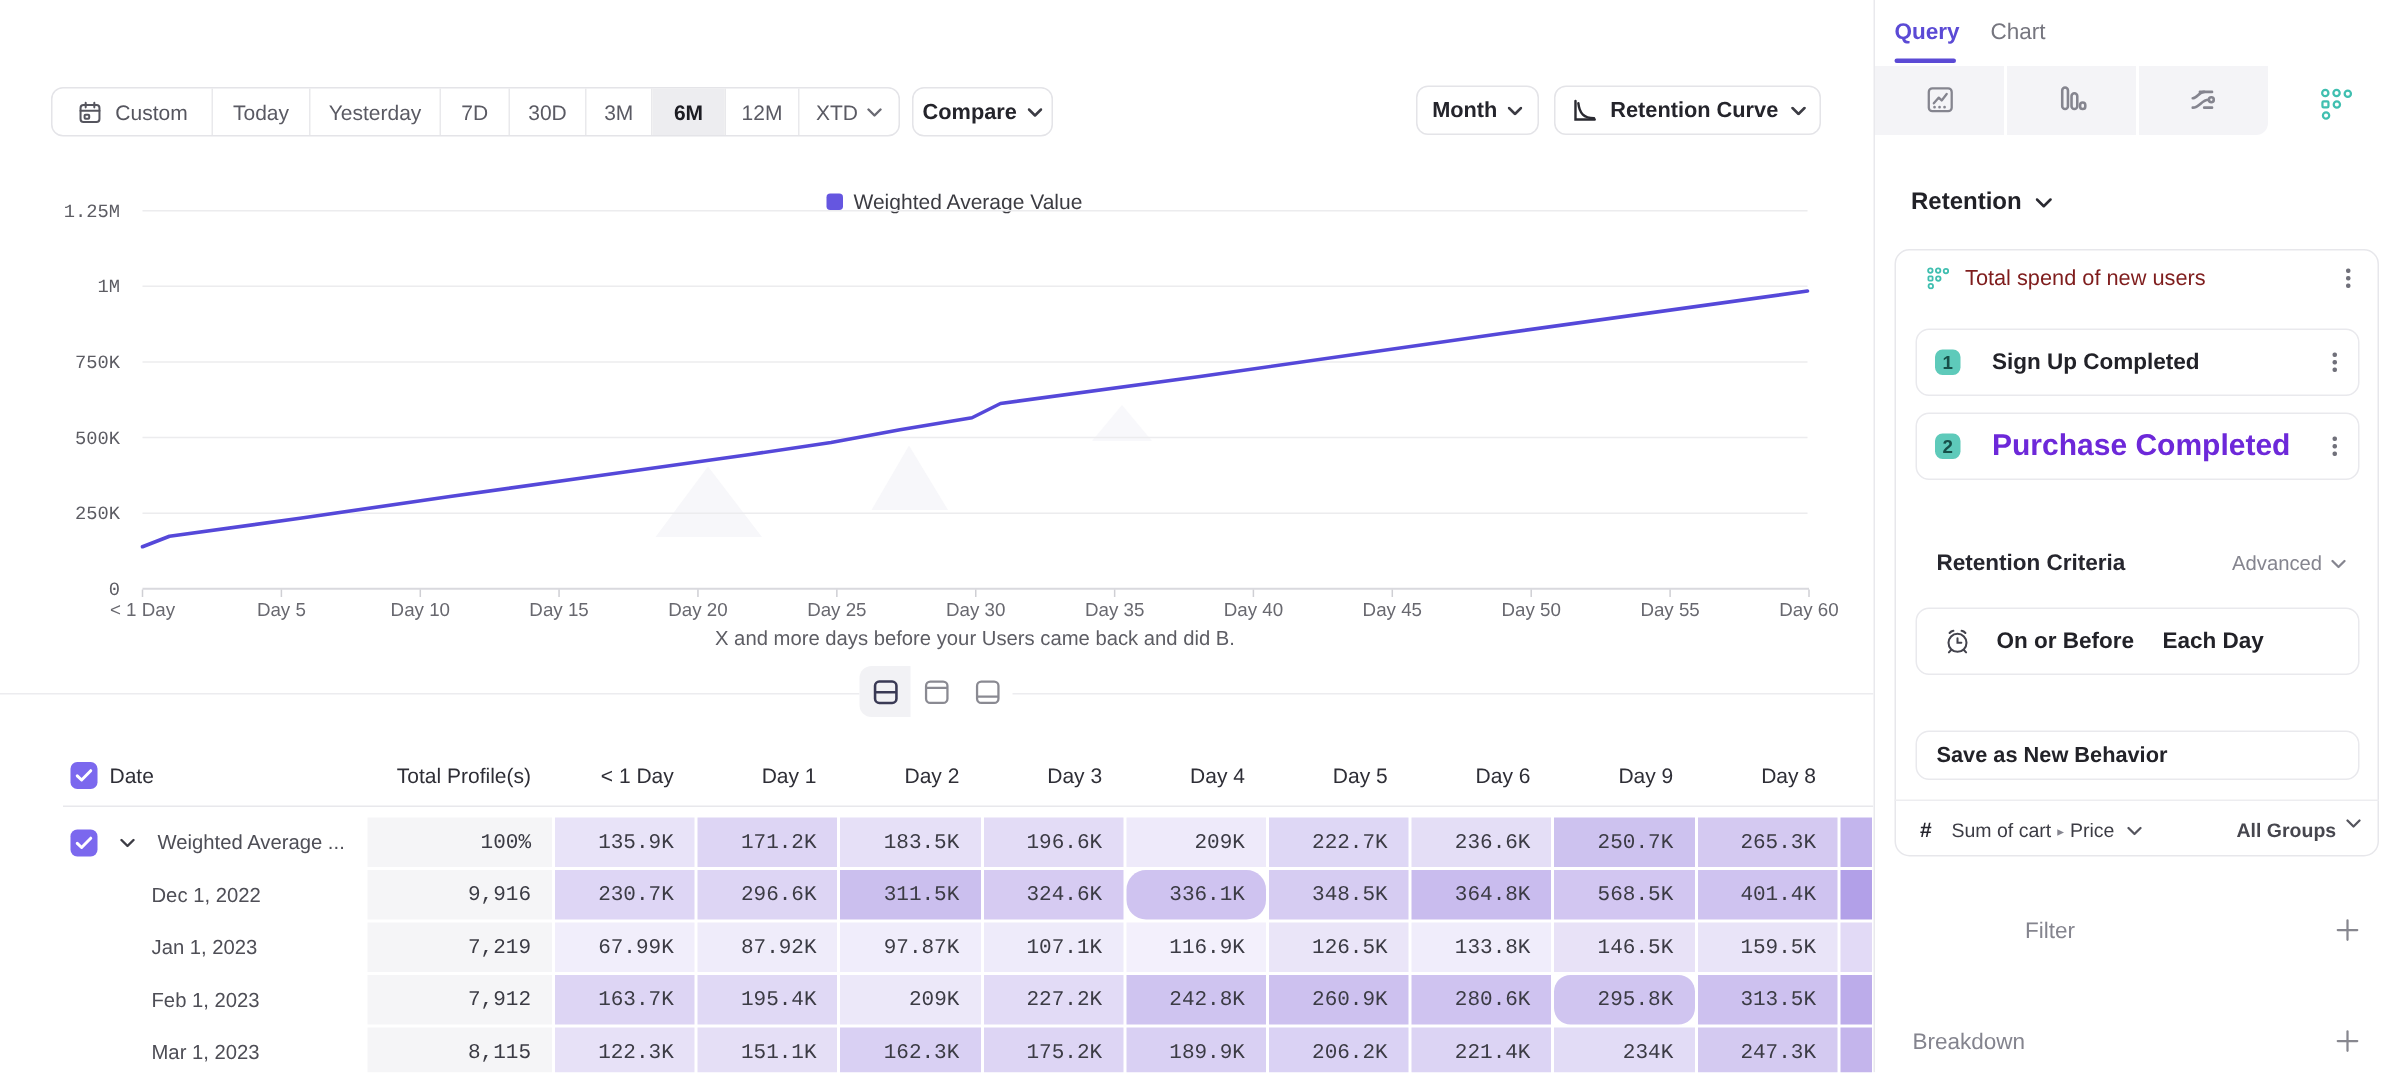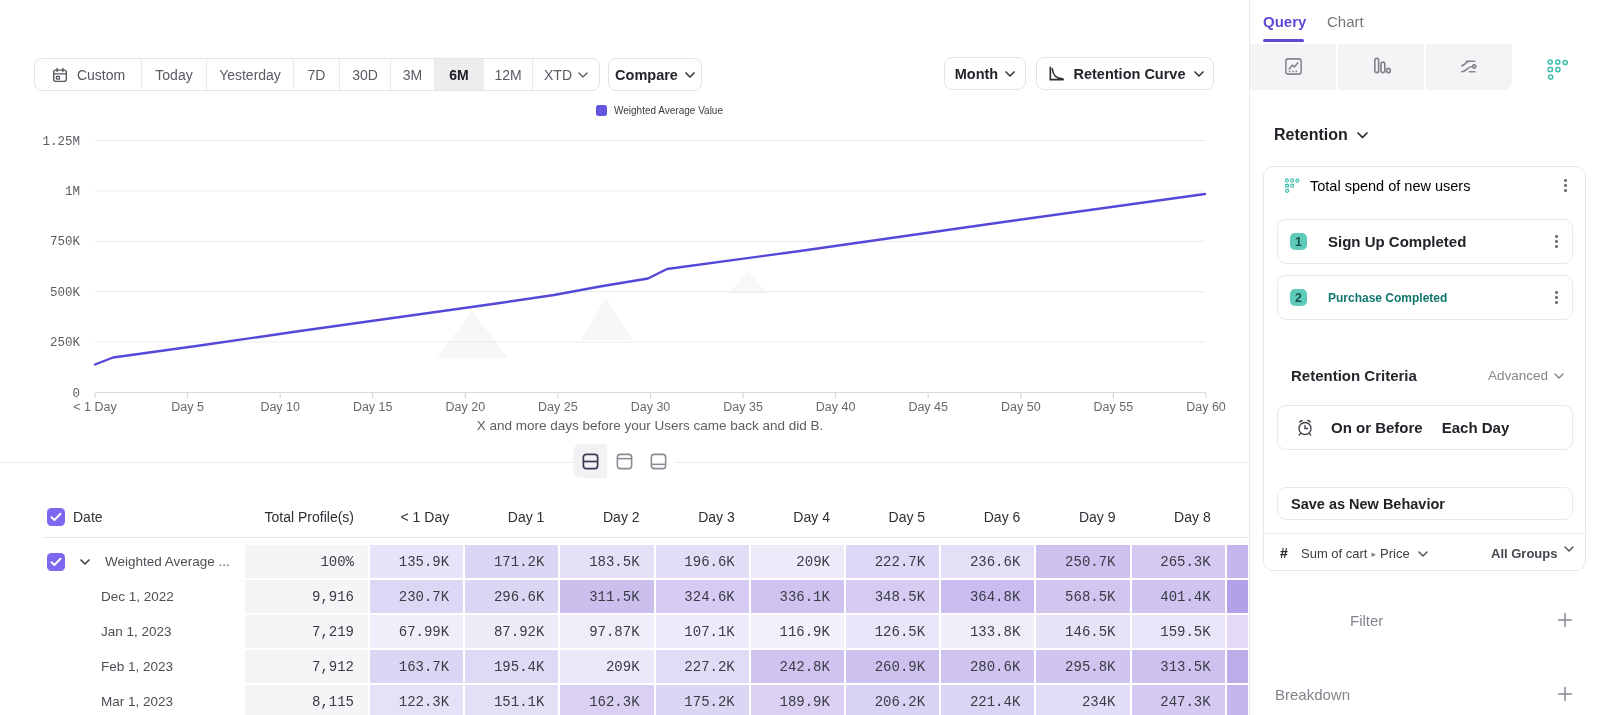--- a/index.html
+++ b/index.html
@@ -79,21 +79,21 @@
     <svg width="19" height="19" viewBox="0 0 20 20" fill="none" stroke="#2a2a31" stroke-width="1.7" stroke-linecap="round">
       <path d="M3.5 3.5 V16.5 H17"></path>
       <path d="M5.5 5 C6.3 12.5 9.5 15.3 16.5 15.6"></path>
     </svg>
     Retention Curve
     <svg width="10" height="6" viewBox="0 0 10 6" fill="none" stroke="#3c3c44" stroke-width="1.7" stroke-linecap="round" stroke-linejoin="round">
         <path d="M1 1 L5 5 L9 1"></path>
       </svg>
   </div>
 
-  <div class="abs" style="left:551px; top:105px; display:flex; align-items:center; gap:7px; font-size:10px; color:#3c3c42;margin-left:45px;">
+  <div class="abs" style="left:551px; top:126px; display:flex; align-items:center; gap:7px; font-size:14px; color:#3c3c42;">
     <span style="width:11px; height:11px; border-radius:2.5px; background:#6556e0;"></span>
     Weighted Average Value
   </div>
 
   <svg class="abs" style="left:0; top:110px;" width="1249" height="355" viewBox="0 0 1249 355" fill="none">
 
     <polygon points="437,248 472,201 508,248" fill="#f7f7fa"></polygon>
     <polygon points="581,230 606,187 632,230" fill="#f7f7fa"></polygon>
     <polygon points="728,184 748,160 768,184" fill="#f8f8fb"></polygon>
 
@@ -221,21 +221,21 @@
       <div class="num" style="background:#d4c9f1;">265.3K</div>
       <div style="background:#c3b5ed;"></div>
     </div>
     <div class="trow" style="margin-bottom:2px;">
       <div class="datec" style="padding-left:59px;">Dec 1, 2022</div>
       <div class="num gray">9,916</div>
       <div class="num" style="background:#ded6f5;">230.7K</div>
       <div class="num" style="background:#ddd5f4;">296.6K</div>
       <div class="num" style="background:#cbbfee;">311.5K</div>
       <div class="num" style="background:#d6cbf2;">324.6K</div>
-      <div class="num" style="background:#cfc3f0;">336.1K</div>
+      <div class="num" style="background:#cfc3f0;border-radius:13px;">336.1K</div>
       <div class="num" style="background:#d6ccf2;">348.5K</div>
       <div class="num" style="background:#c9bcee;">364.8K</div>
       <div class="num" style="background:#d2c6f1;">568.5K</div>
       <div class="num" style="background:#cfc3f0;">401.4K</div>
       <div style="background:#b2a0e8;"></div>
     </div>
     <div class="trow" style="margin-bottom:2px;">
       <div class="datec" style="padding-left:59px;">Jan 1, 2023</div>
       <div class="num gray">7,219</div>
       <div class="num" style="background:#f1eefb;">67.99K</div>
@@ -252,21 +252,21 @@
     <div class="trow" style="margin-bottom:2px;">
       <div class="datec" style="padding-left:59px;">Feb 1, 2023</div>
       <div class="num gray">7,912</div>
       <div class="num" style="background:#ddd5f4;">163.7K</div>
       <div class="num" style="background:#e0d9f5;">195.4K</div>
       <div class="num" style="background:#ece8f9;">209K</div>
       <div class="num" style="background:#e2dbf6;">227.2K</div>
       <div class="num" style="background:#cfc4f0;">242.8K</div>
       <div class="num" style="background:#cdc1ef;">260.9K</div>
       <div class="num" style="background:#cfc3f0;">280.6K</div>
-      <div class="num" style="background:#d0c5f0;">295.8K</div>
+      <div class="num" style="background:#d0c5f0;border-radius:11px;">295.8K</div>
       <div class="num" style="background:#cdc1ef;">313.5K</div>
       <div style="background:#bcacea;"></div>
     </div>
     <div class="trow" style="margin-bottom:2px;">
       <div class="datec" style="padding-left:59px;">Mar 1, 2023</div>
       <div class="num gray">8,115</div>
       <div class="num" style="background:#e7e1f7;">122.3K</div>
       <div class="num" style="background:#e5dff6;">151.1K</div>
       <div class="num" style="background:#d9d0f3;">162.3K</div>
       <div class="num" style="background:#ddd5f4;">175.2K</div>
@@ -331,39 +331,39 @@
   <div class="abs" style="left:1284px; top:177px;">
     <svg width="16" height="16" viewBox="0 0 16 16" fill="none" stroke="#40bfb0" stroke-width="1.2">
       <circle cx="2.9" cy="3.4" r="1.5"></circle>
       <circle cx="8.1" cy="3.4" r="1.5"></circle>
       <circle cx="13.3" cy="3.7" r="1.5"></circle>
       <rect x="1.6" y="7.3" width="2.8" height="2.8" rx="0.6"></rect>
       <circle cx="8.2" cy="8.7" r="1.5"></circle>
       <circle cx="3.2" cy="13.8" r="1.5"></circle>
     </svg>
   </div>
-  <div class="abs" style="left:1310px; top:178px; font-size:14.5px; color:#000000;">Total spend of new users</div>
+  <div class="abs" style="left:1310px; top:178px; font-size:14.5px; color:#7f1d1d;">Total spend of new users</div>
   <div class="abs dots3" style="left:1564px; top:179px;">
       <i></i>
       <i></i>
       <i></i>
     </div>
 
   <div class="rbox" style="top:219px; height:45px; padding:0 14px 0 12px;">
     <span class="badge">1</span>
     <span style="margin-left:21px; font-size:15px; font-weight:bold; color:#222228;">Sign Up Completed</span>
     <span class="dots3" style="margin-left:auto;">
         <i></i>
         <i></i>
         <i></i>
       </span>
   </div>
   <div class="rbox" style="top:275px; height:45px; padding:0 14px 0 12px;">
     <span class="badge">2</span>
-    <span style="margin-left:21px; font-size:12px; font-weight:bold; color:#0f766e;">Purchase Completed</span>
+    <span style="margin-left:21px; font-size:20px; font-weight:bold; color:#6d28d9;">Purchase Completed</span>
     <span class="dots3" style="margin-left:auto;">
         <i></i>
         <i></i>
         <i></i>
       </span>
   </div>
 
   <div class="abs" style="left:1291px; top:367px; font-size:15px; font-weight:bold; color:#26262e;">Retention Criteria</div>
   <div class="abs" style="left:1488px; top:368px; font-size:13.5px; color:#85858f; display:flex; align-items:center; gap:6px;">Advanced
     <svg width="10" height="6" viewBox="0 0 10 6" fill="none" stroke="#85858f" stroke-width="1.5" stroke-linecap="round" stroke-linejoin="round">

